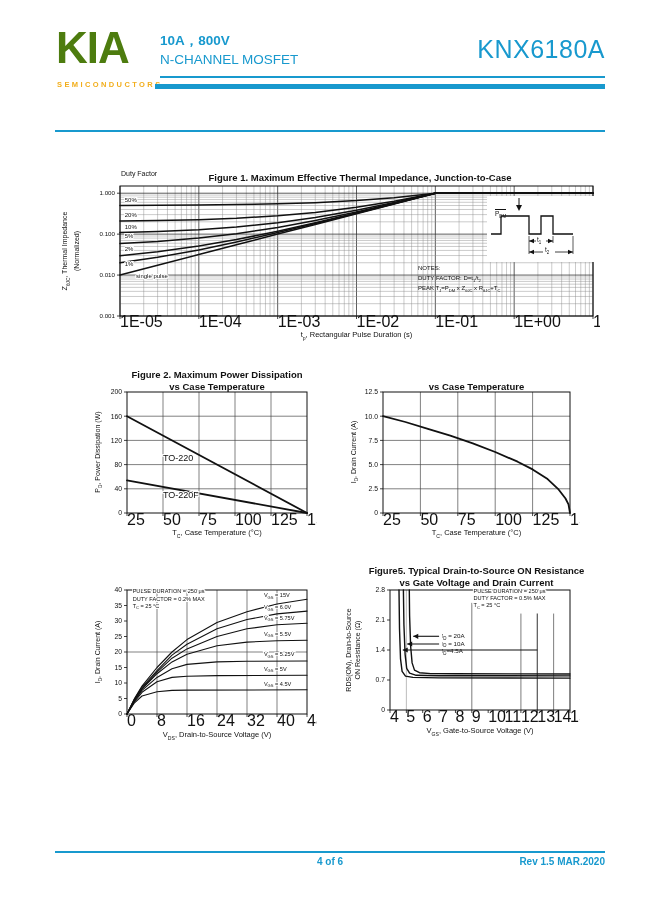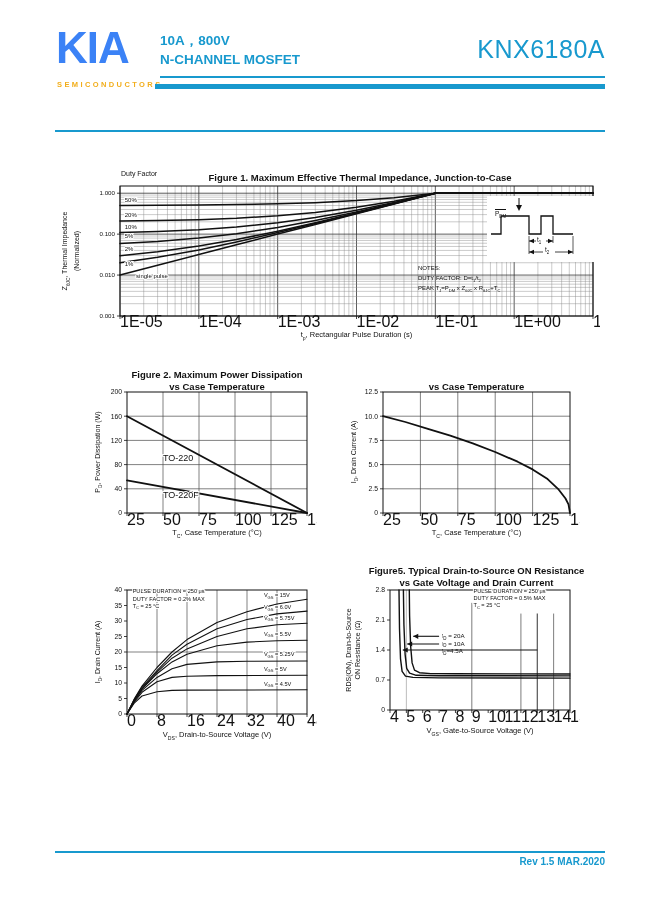--- a/index.html
+++ b/index.html
@@ -13,36 +13,36 @@
   .ylab{position:absolute;transform:translate(-50%,-50%) rotate(-90deg);
         font-size:7px;text-align:center;white-space:nowrap;line-height:1.35;color:#111;}
   .ylab span{display:block;}
   .note{font-size:6px;line-height:1.6;color:#111;white-space:nowrap;}
   sub{font-size:68%;}
   .cyan{color:var(--accent);}
   .rule{position:absolute;background:var(--accent);}
   #logo{position:absolute;left:56px;top:26px;font-size:44px;line-height:1;font-weight:700;letter-spacing:-1px;}
   #logo-sub{position:absolute;left:57px;top:80px;font-size:7.5px;font-weight:700;letter-spacing:2.4px;}
   #rating{position:absolute;left:160px;top:32px;font-size:13.5px;font-weight:700;}
-  #mtype{position:absolute;left:160px;top:52px;font-size:13.5px;font-weight:700;}
+  #mtype{position:absolute;left:160px;top:52px;font-size:13.5px;font-weight:400;}
   #part{position:absolute;right:44px;top:35px;font-size:25px;letter-spacing:0.5px;}
   #section-title{position:absolute;left:57px;top:108px;font-size:15px;font-weight:700;}
   #footer-page{position:absolute;left:55px;top:856px;width:550px;text-align:center;font-size:10px;font-weight:700;}
   #footer-rev{position:absolute;right:44px;top:856px;font-size:10px;font-weight:700;}
   #duty-factor{position:absolute;left:66px;top:10px;font-size:7px;color:#111;}
   #inset{position:absolute;left:432px;top:36px;width:112px;height:66px;background:#fff;}
   #inset .lbl{position:absolute;font-size:6.5px;color:#111;}
 </style>
 </head>
 <body>
 
 <div class="page">
 
   <div>
-    <div id="logo" style="color: #3b82f6;">KIA</div>
+    <div id="logo" style="color: #4d7c0f;">KIA</div>
     <div id="logo-sub" style="color: rgb(242, 174, 28);">SEMICONDUCTORS</div>
     <div id="rating" class="cyan">10A，800V</div>
     <div id="mtype" class="cyan">N-CHANNEL MOSFET</div>
     <div id="part" class="cyan">KNX6180A</div>
     <div class="rule" style="left:160px;top:76px;width:445px;height:2px;"></div>
     <div class="rule" style="left:155px;top:84px;width:450px;height:5px;"></div>
   </div>
 
   <div class="rule" style="left:55px;top:130px;width:550px;height:2px;"></div>
 
@@ -425,15 +425,16 @@
         <polygon points="61.236363636363635,50.28571428571428 66.23636363636363,47.685714285714276 66.23636363636363,52.88571428571428" fill="#111"></polygon>
         <line x1="87.0909090909091" y1="58" x2="55.18181818181818" y2="58" stroke="#111" stroke-width="1.1"></line>
         <polygon points="55.18181818181818,58 60.18181818181818,55.4 60.18181818181818,60.6" fill="#111"></polygon>
         <line x1="185.27272727272728" y1="64" x2="50.763636363636365" y2="64" stroke="#111" stroke-width="1.1"></line>
         <polygon points="50.763636363636365,64 55.763636363636365,61.4 55.763636363636365,66.6" fill="#111"></polygon>
       </svg>
     <div class="xlab" style="left:60px;top:170px;width:180px;">V<sub>GS</sub>, Gate-to-Source Voltage (V)</div>
   </div>
 
   <div class="rule" style="left:55px;top:851px;width:550px;height:2px;"></div>
+  <div id="footer-page" class="cyan">4 of 6</div>
   <div id="footer-rev" class="cyan">Rev 1.5 MAR.2020</div>
 
 </div>
 
 </body></html>

